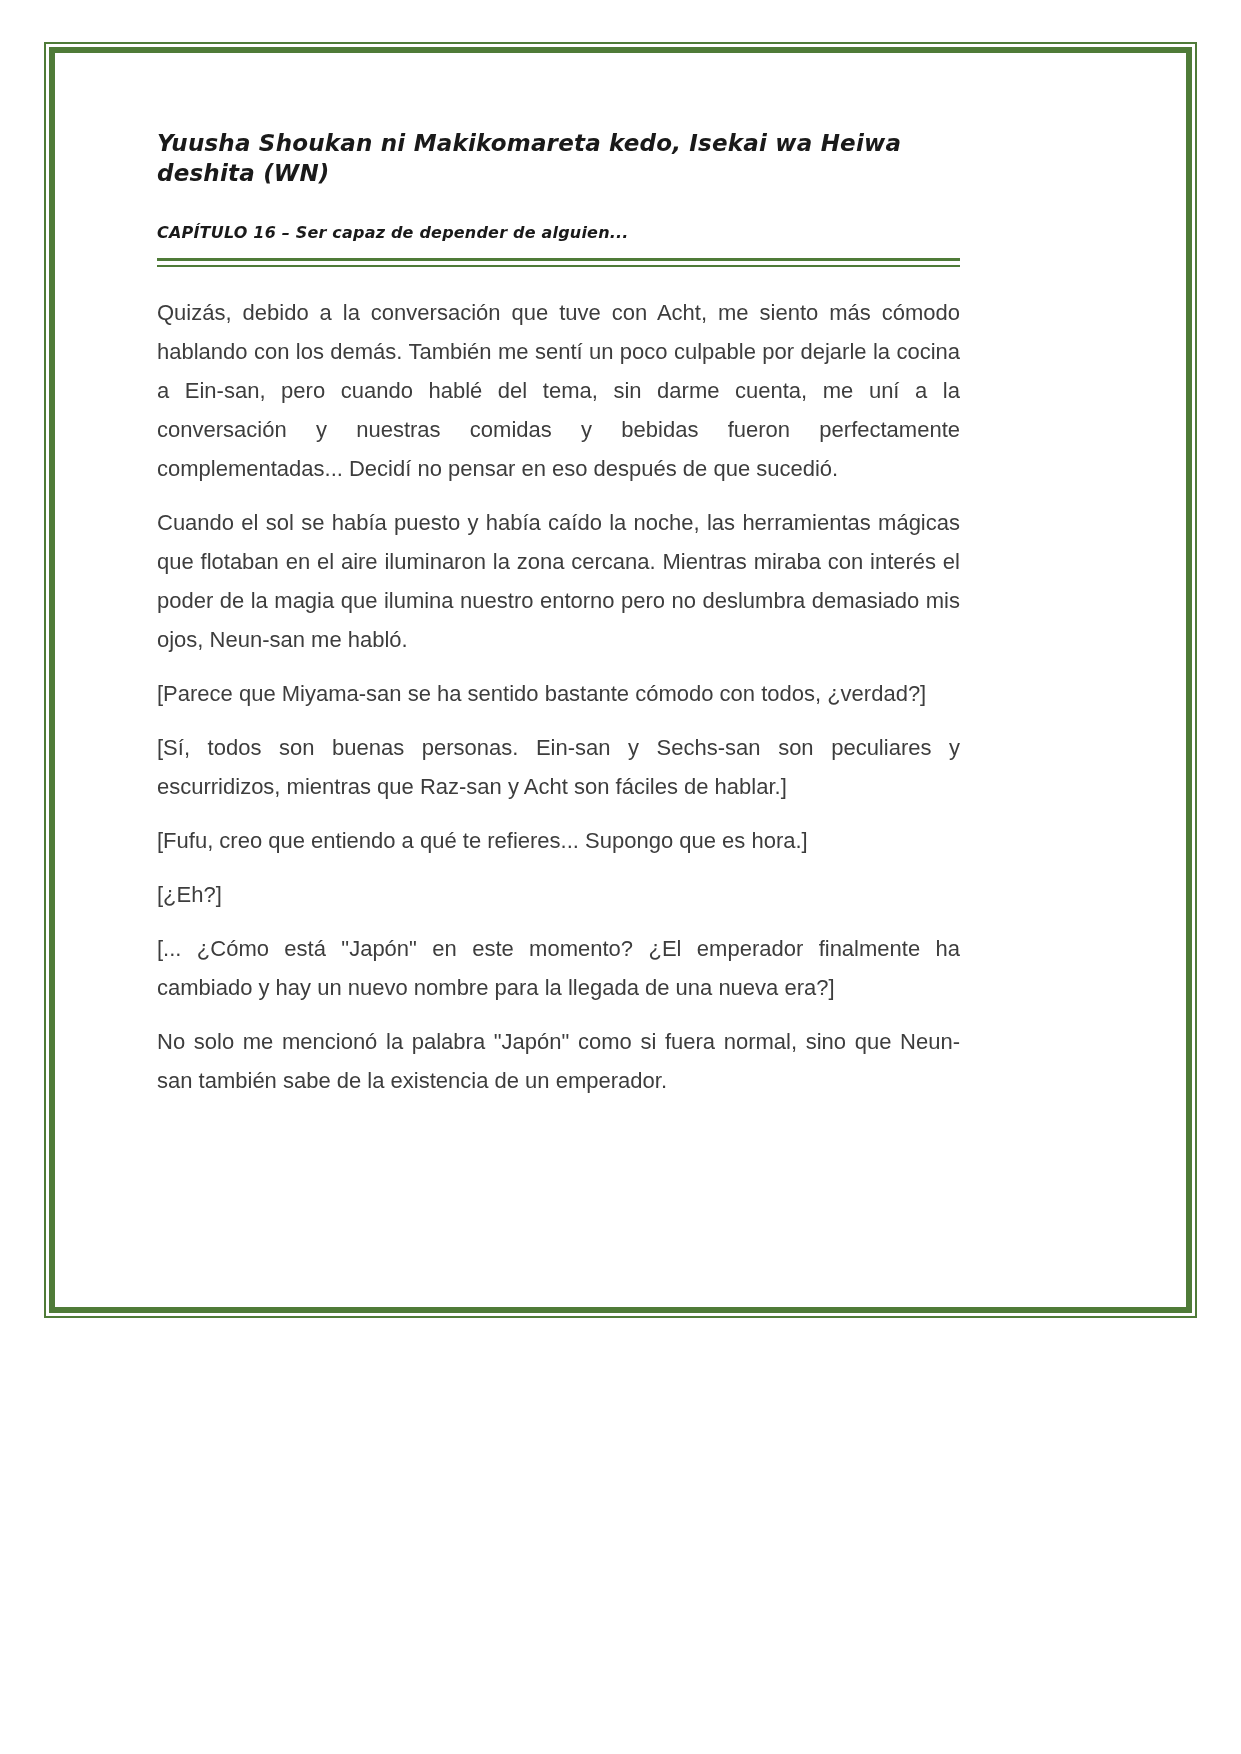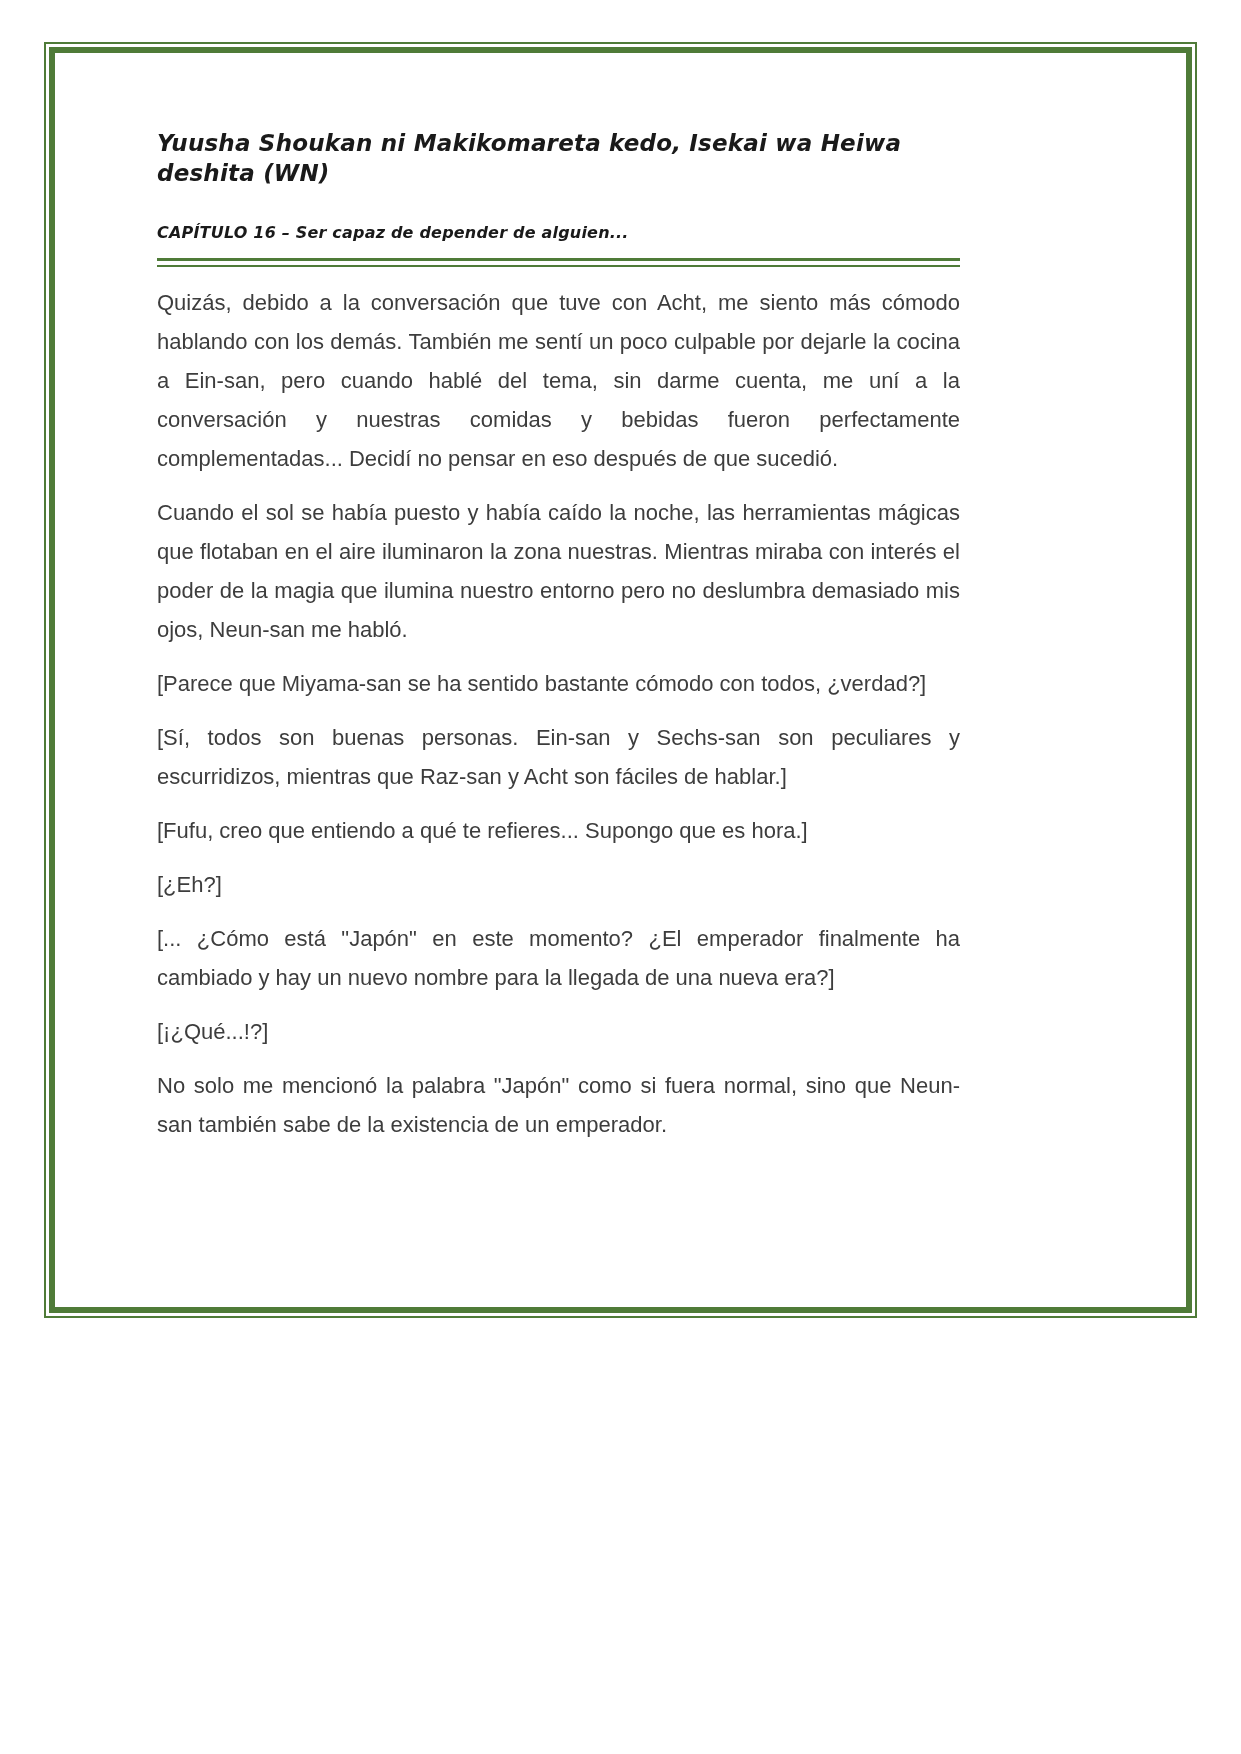--- a/index.html
+++ b/index.html
@@ -61,21 +61,21 @@
     margin-top: 30px;
     letter-spacing: 0.2px;
   }
   .double-rule {
     margin-top: 10px;
     height: 9px;
     border-top: 3px solid var(--accent-green);
     border-bottom: 2px solid var(--accent-green);
   }
   .paragraphs {
-    margin-top: 16px;
+    margin-top: 26px;
   }
   .body-paragraph {
     font-family: "Liberation Sans", sans-serif;
     font-size: 22px;
     line-height: 39px;
     color: var(--text-color);
     text-align: justify;
     margin-bottom: 15px;
   }
   .body-paragraph:last-child { margin-bottom: 0; }
@@ -101,26 +101,25 @@
 
   <div class="content">
     <h1 class="doc-title">Yuusha Shoukan ni Makikomareta kedo, Isekai wa Heiwa deshita (WN)</h1>
 
     <h2 class="chapter-title">CAPÍTULO 16 – Ser capaz de depender de alguien...</h2>
 
     <div class="double-rule"></div>
 
     <div class="paragraphs">
         <p class="body-paragraph">Quizás, debido a la conversación que tuve con Acht, me siento más cómodo hablando con los demás. También me sentí un poco culpable por dejarle la cocina a Ein-san, pero cuando hablé del tema, sin darme cuenta, me uní a la conversación y nuestras comidas y bebidas fueron perfectamente complementadas... Decidí no pensar en eso después de que sucedió.</p>
-        <p class="body-paragraph">Cuando el sol se había puesto y había caído la noche, las herramientas mágicas que flotaban en el aire iluminaron la zona nuestras. Mientras miraba con interés el poder de la magia que ilumina nuestro entorno pero no deslumbra demasiado mis ojos, Neun-san me habló.</p>
+        <p class="body-paragraph">Cuando el sol se había puesto y había caído la noche, las herramientas mágicas que flotaban en el aire iluminaron la zona cercana. Mientras miraba con interés el poder de la magia que ilumina nuestro entorno pero no deslumbra demasiado mis ojos, Neun-san me habló.</p>
         <p class="body-paragraph">[Parece que Miyama-san se ha sentido bastante cómodo con todos, ¿verdad?]</p>
         <p class="body-paragraph">[Sí, todos son buenas personas. Ein-san y Sechs-san son peculiares y escurridizos, mientras que Raz-san y Acht son fáciles de hablar.]</p>
         <p class="body-paragraph">[Fufu, creo que entiendo a qué te refieres... Supongo que es hora.]</p>
         <p class="body-paragraph">[¿Eh?]</p>
         <p class="body-paragraph">[... ¿Cómo está "Japón" en este momento? ¿El emperador finalmente ha cambiado y hay un nuevo nombre para la llegada de una nueva era?]</p>
-        <p class="body-paragraph">[¡¿Qué...!?]</p>
         <p class="body-paragraph">No solo me mencionó la palabra "Japón" como si fuera normal, sino que Neun-san también sabe de la existencia de un emperador.</p>
       </div>
   </div>
 
   <div class="page-number">2</div>
 
 </div>
 
 </body></html>

